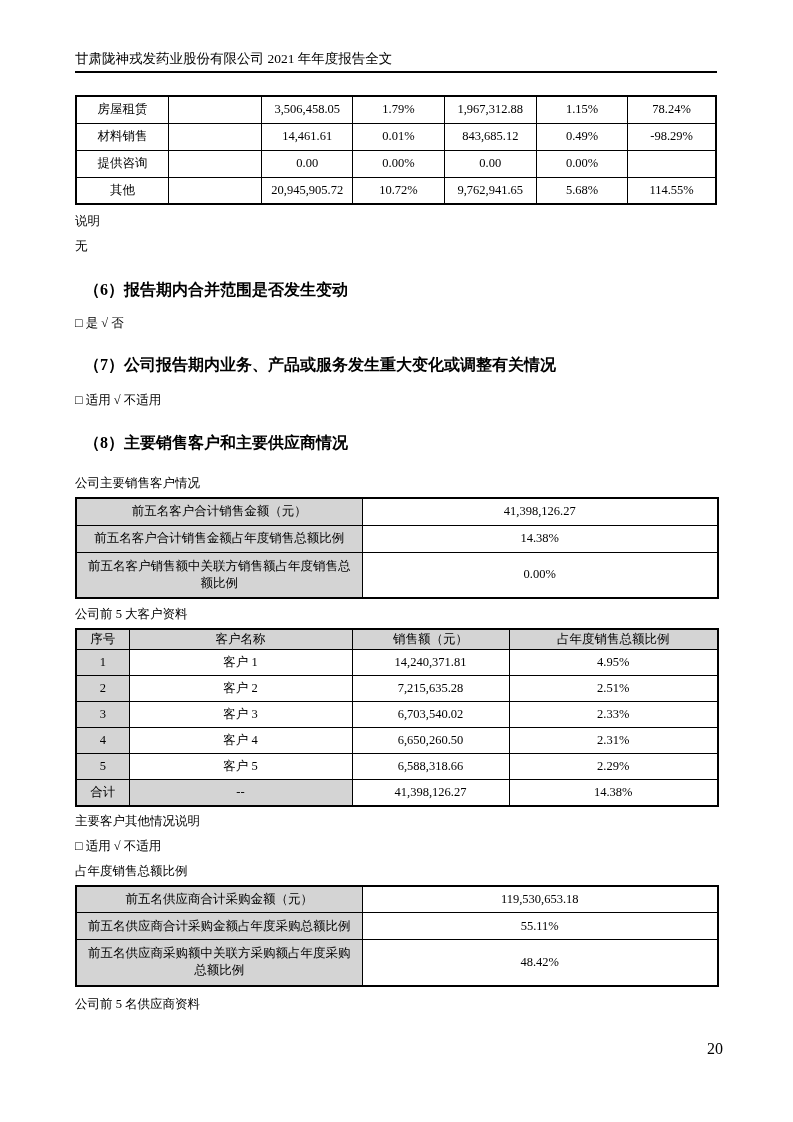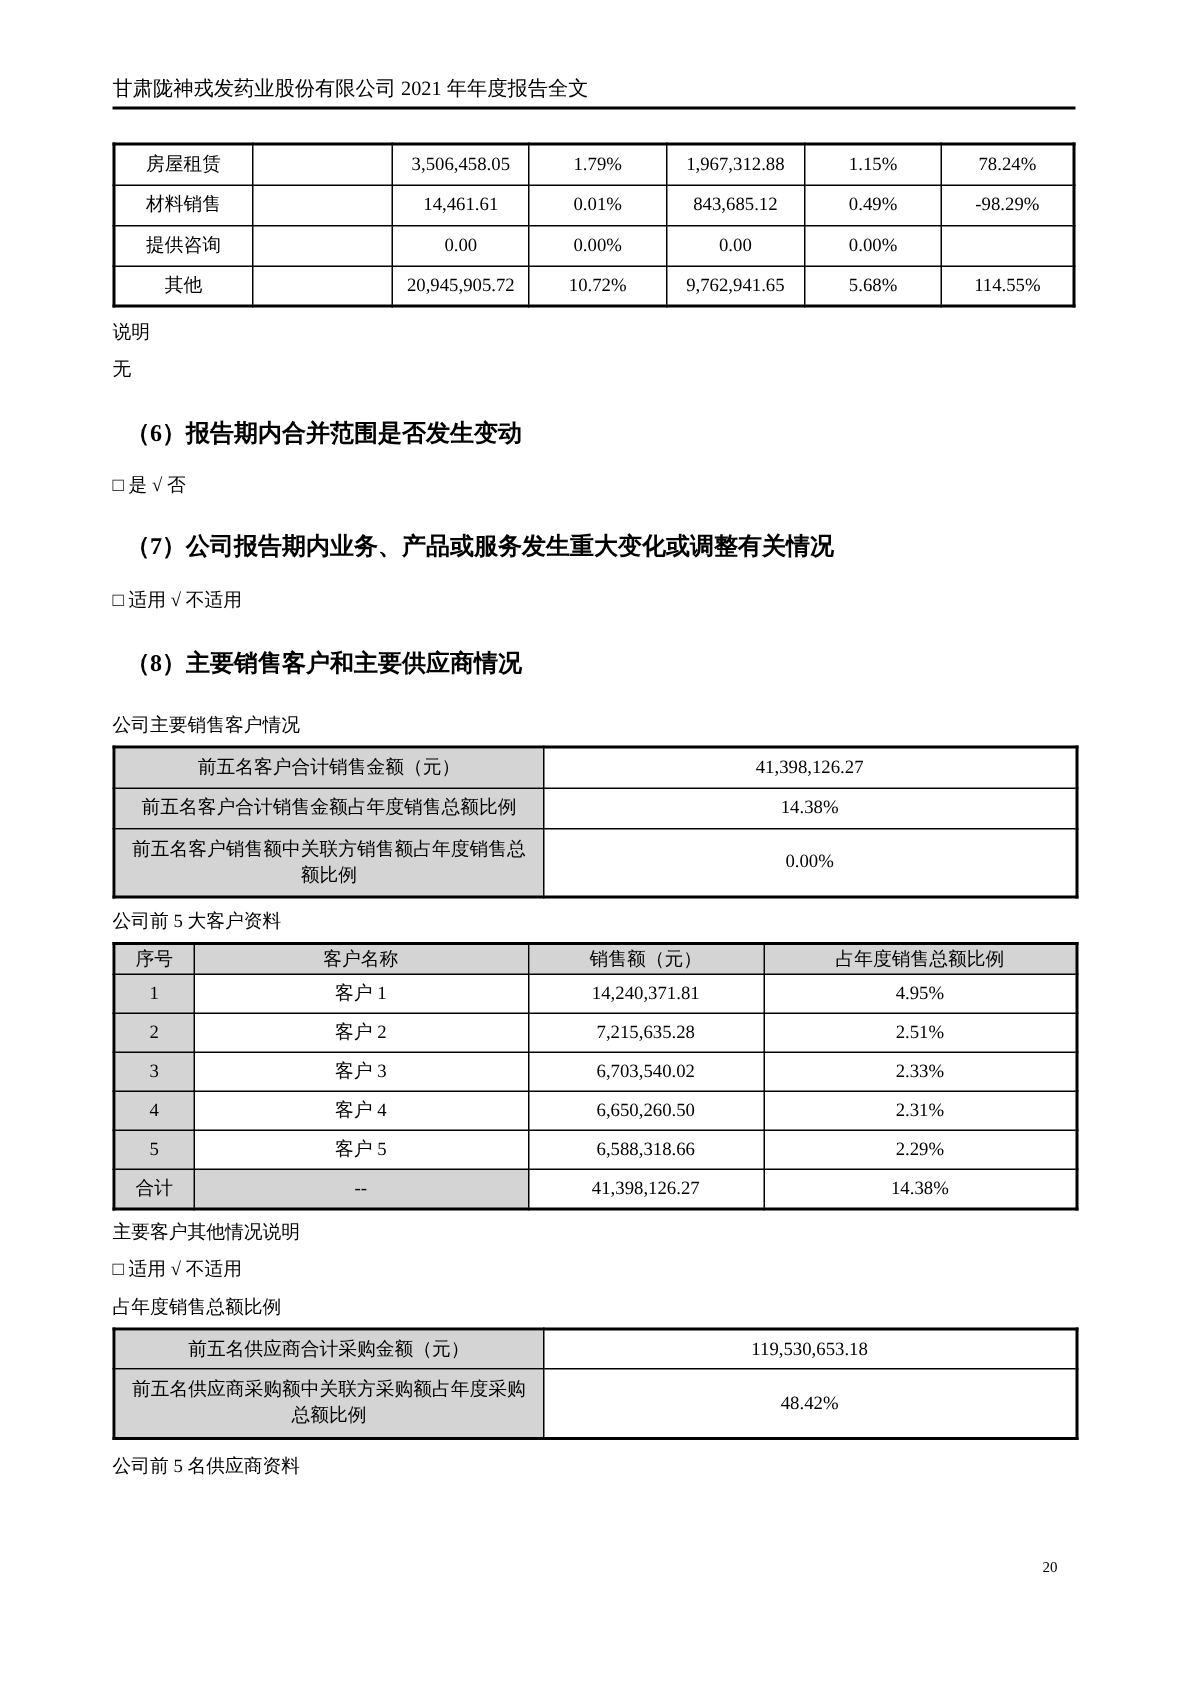--- a/index.html
+++ b/index.html
@@ -36,21 +36,21 @@
   .t2 { margin-top:5px; }
   .lead-detail { margin-top:7px; }
   .t3 { margin-top:5px; }
   .t3 td { height:26px; }
   .note-after-table { margin-top:6px; }
   .choice-other { margin-top:8px; }
   .lead-suppliers { margin-top:8px; }
   .t4 { margin-top:5px; }
   .lead-supplier-detail { margin-top:9px; }
 
-  .page-number { position:absolute; top:1040px; right:88px; font-size:10px; }
+  .page-number { position:absolute; top:1040px; right:70px; font-size:16px; }
 </style>
 </head>
 <body>
 
 <div class="content">
 
   <div class="doc-header">甘肃陇神戎发药业股份有限公司 2021 年年度报告全文</div>
 
   <table class="t1">
     <colgroup>
@@ -199,20 +199,24 @@
   <table class="t4">
     <colgroup>
         <col style="width:286px">
         <col style="width:356px">
       </colgroup>
     <tbody>
         <tr class="h27">
       <td class="al shade">前五名供应商合计采购金额（元）</td>
       <td class="ar">119,530,653.18</td>
     </tr>
+    <tr class="h27">
+      <td class="al shade">前五名供应商合计采购金额占年度采购总额比例</td>
+      <td class="ar">55.11%</td>
+    </tr>
     <tr class="h46">
       <td class="al shade">前五名供应商采购额中关联方采购额占年度采购总额比例</td>
       <td class="ar">48.42%</td>
     </tr>
   </tbody>
     </table>
 
   <p class="para lead-supplier-detail">公司前 5 名供应商资料</p>
 
 </div>

